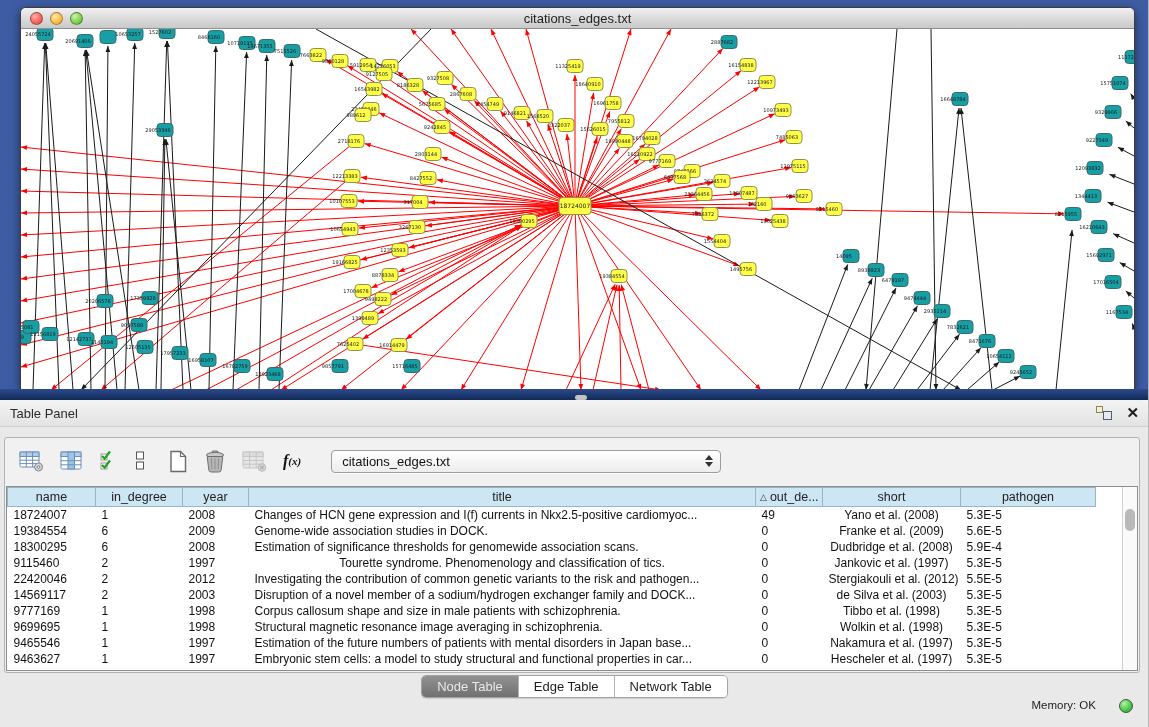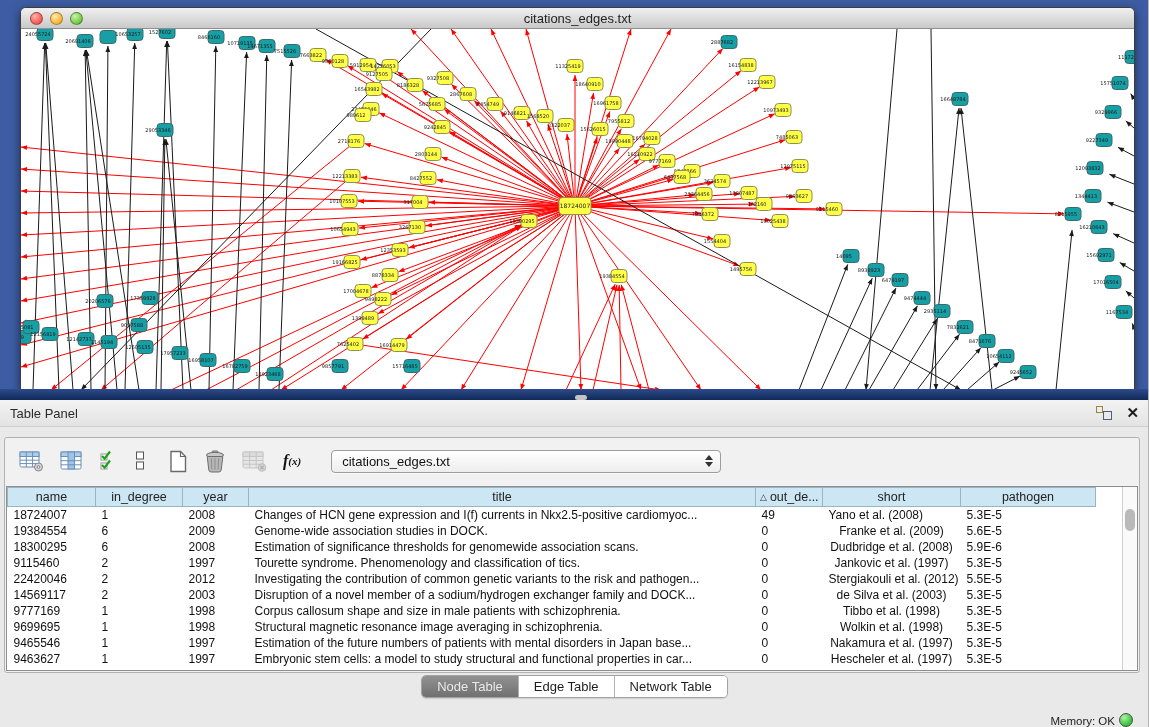--- a/index.html
+++ b/index.html
@@ -57,22 +57,22 @@
   .vscroll{position:absolute;right:0;top:0;width:15px;height:100%;background:#fafafa;border-left:1px solid #d0d0d0;}
   .vthumb{position:absolute;left:2px;top:22px;width:10px;height:22px;border-radius:5px;background:#b9b9b9;}
   
   .tabbar{position:absolute;left:0;top:273px;width:100%;height:26px;display:flex;justify-content:center;align-items:center;}
   .seg{display:inline-flex;border:1px solid #a3a3a3;border-radius:5px;overflow:hidden;background:#fff;
        box-shadow:0 1px 1px rgba(0,0,0,.12);}
   .seg button{font-family:"Liberation Sans",sans-serif;font-size:13px;padding:3px 15px;border:none;background:#fff;color:#1d1d1d;cursor:default;}
   .seg button + button{border-left:1px solid #b3b3b3;}
   .seg button.active{background:linear-gradient(#929292,#707070);color:#e9e9e9;}
   
-  .statusbar{position:absolute;left:0;top:299px;width:100%;height:28px;display:flex;align-items:flex-end;
-       justify-content:flex-end;padding-right:16px;gap:4px;}
+  .statusbar{position:absolute;left:0;top:299px;width:100%;height:28px;display:flex;align-items:flex-start;
+       justify-content:flex-end;padding-right:16px;gap:23px;}
   .statusbar .mem{font-size:11.5px;color:#1d1d1d;}
   .memdot{width:14px;height:14px;border-radius:50%;border:1px solid #4e4e4e;
        background:radial-gradient(circle at 35% 30%,#b3f0a6,#41c841 60%,#2ba52b);}
 </style>
 </head>
 <body>
 
 <div class="app">
 
   <div class="graph-region">
@@ -903,49 +903,49 @@
                 <th style="width: 24px; background: rgb(255, 255, 255); border: none;"></th>
               </tr>
             </thead>
           <tbody id="tbodyrows">
               <tr>
                 <td style="text-align: left;">18724007</td>
                 <td style="text-align: left;">1</td>
                 <td style="text-align: left;">2008</td>
                 <td style="text-align: left;">Changes of HCN gene expression and I(f) currents in Nkx2.5-positive cardiomyoc...</td>
                 <td style="text-align: left;">49</td>
-                <td style="">Yano et al. (2008)</td>
+                <td style="text-align: center;">Yano et al. (2008)</td>
                 <td style="text-align: left;">5.3E-5</td>
                 <td></td>
               </tr>
               <tr>
                 <td style="text-align: left;">19384554</td>
                 <td style="text-align: left;">6</td>
                 <td style="text-align: left;">2009</td>
                 <td style="text-align: left;">Genome-wide association studies in DOCK.</td>
                 <td style="text-align: left;">0</td>
                 <td style="text-align: center;">Franke et al. (2009)</td>
                 <td style="text-align: left;">5.6E-5</td>
                 <td></td>
               </tr>
               <tr>
                 <td style="text-align: left;">18300295</td>
                 <td style="text-align: left;">6</td>
                 <td style="text-align: left;">2008</td>
                 <td style="text-align: left;">Estimation of significance thresholds for genomewide association scans.</td>
                 <td style="text-align: left;">0</td>
                 <td style="text-align: center;">Dudbridge et al. (2008)</td>
-                <td style="text-align: left;">5.9E-6</td>
+                <td style="text-align: left;">5.9E-4</td>
                 <td></td>
               </tr>
               <tr>
                 <td style="text-align: left;">9115460</td>
                 <td style="text-align: left;">2</td>
                 <td style="text-align: left;">1997</td>
-                <td style="text-align: left;">Tourette syndrome. Phenomenology and classification of tics.</td>
+                <td style="text-align: center;">Tourette syndrome. Phenomenology and classification of tics.</td>
                 <td style="text-align: left;">0</td>
                 <td style="text-align: center;">Jankovic et al. (1997)</td>
                 <td style="text-align: left;">5.3E-5</td>
                 <td></td>
               </tr>
               <tr>
                 <td style="text-align: left; margin-left: 44px;">22420046</td>
                 <td style="text-align: left;">2</td>
                 <td style="text-align: left;">2012</td>
                 <td style="text-align: left;">Investigating the contribution of common genetic variants to the risk and pathogen...</td>

